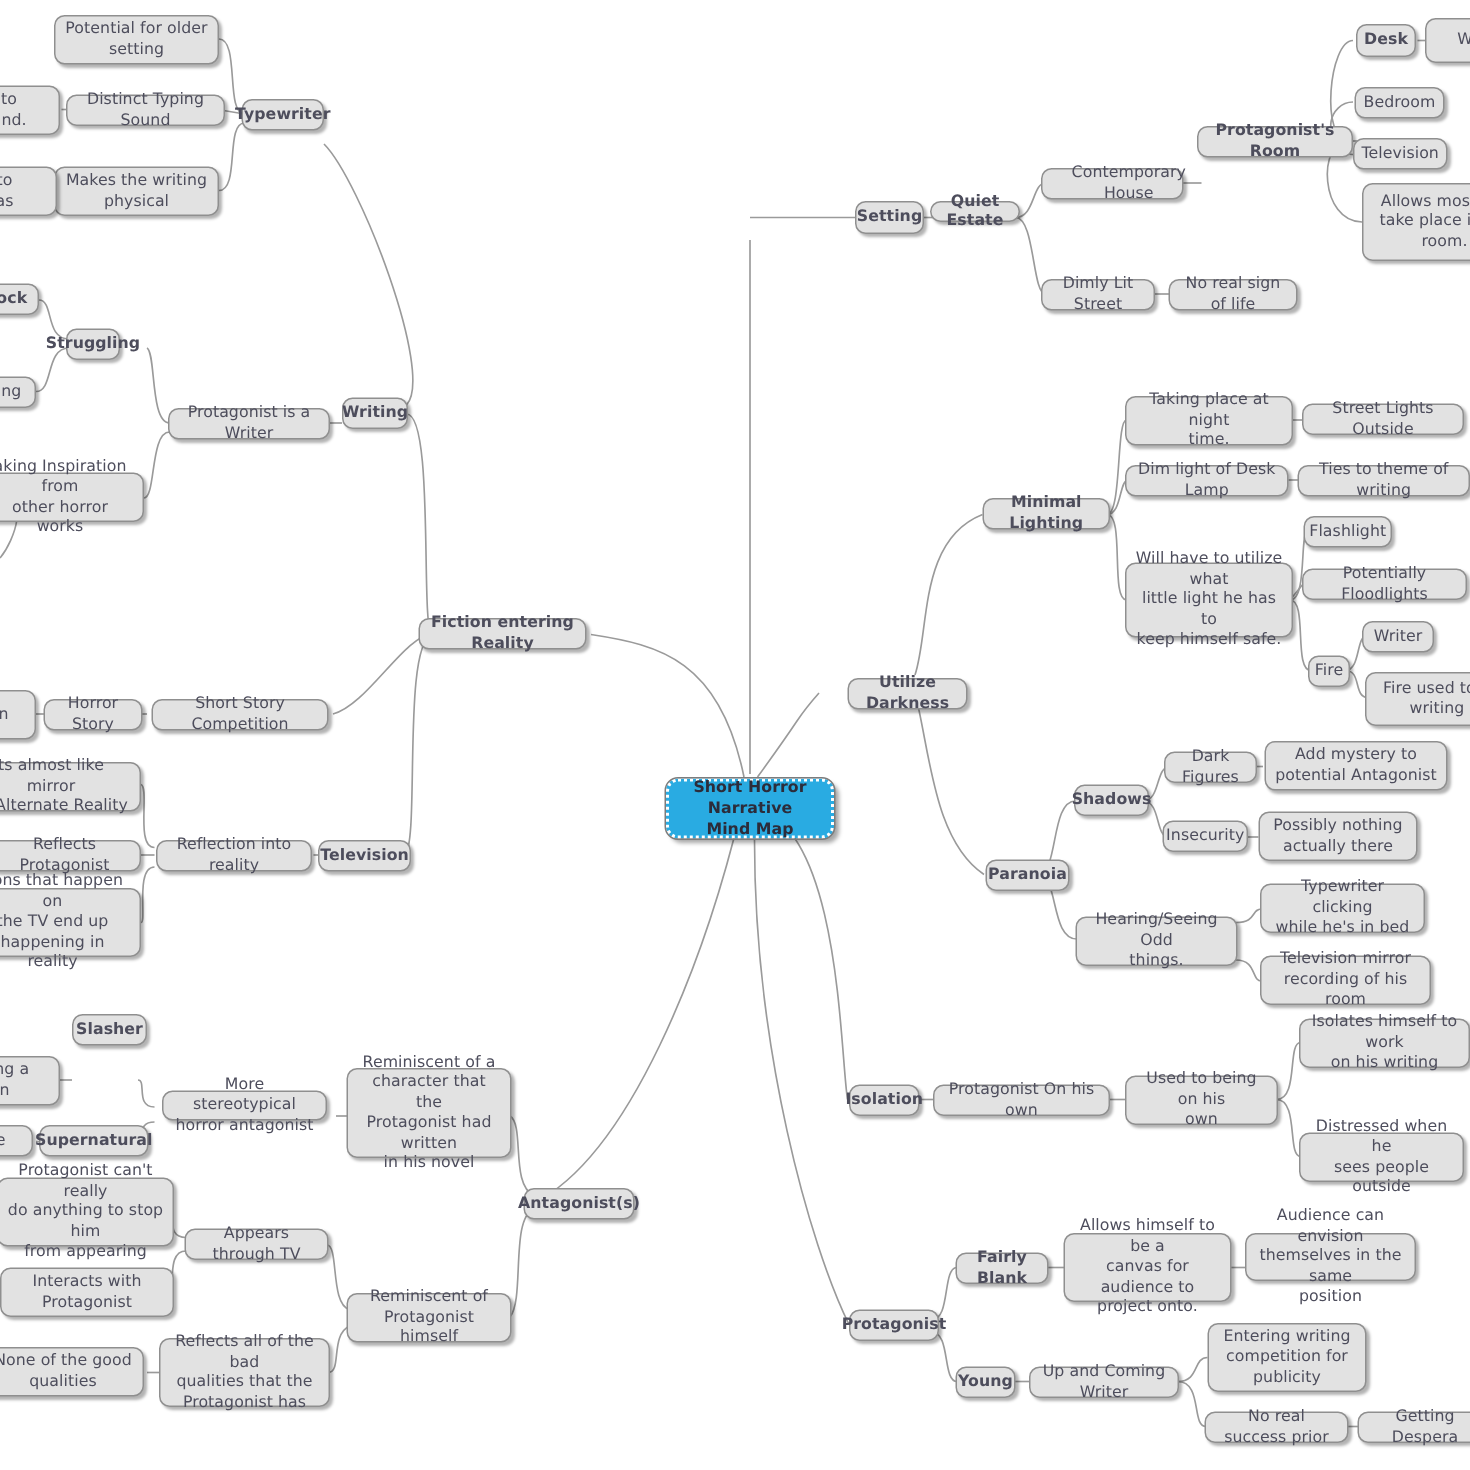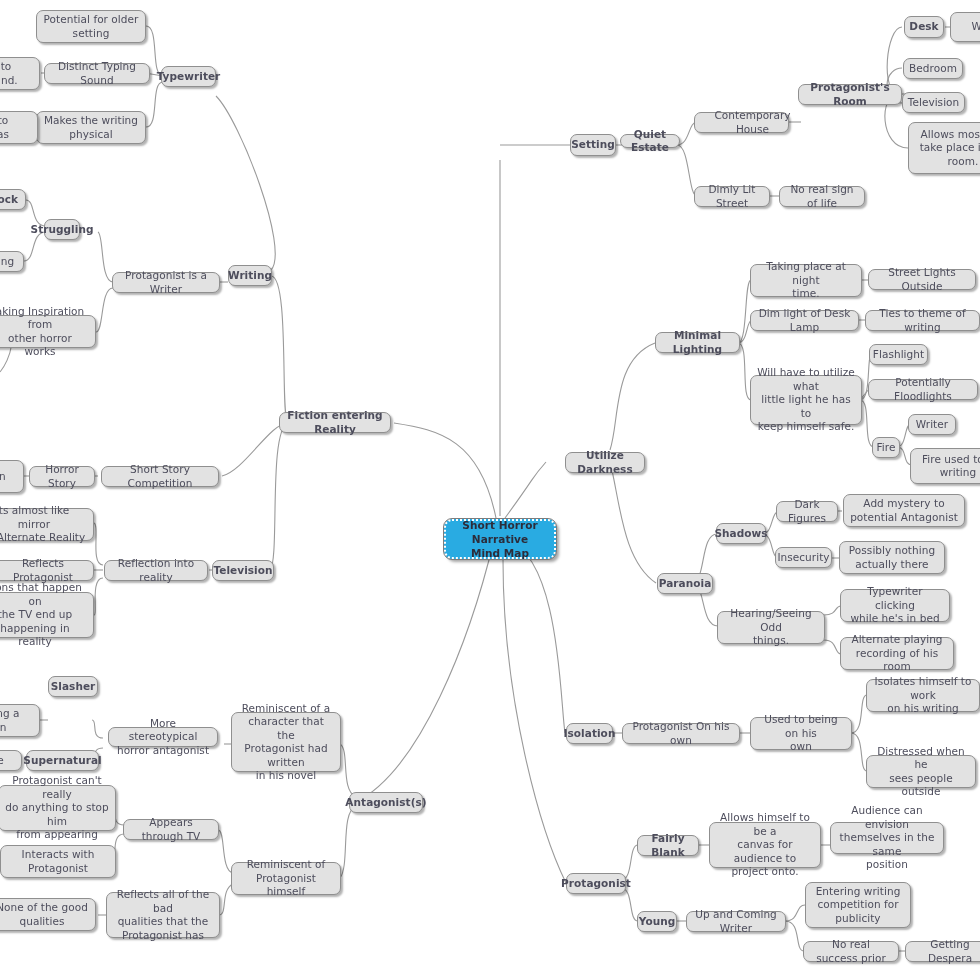--- a/index.html
+++ b/index.html
@@ -196,21 +196,21 @@
   <div class="node" style="left:776px; top:501px; width:62px; height:21px;">Dark Figures</div>
   <div class="node" style="left:843px; top:494px; width:122px; height:33px;">Add mystery to
 potential Antagonist</div>
   <div class="node" style="left:775px; top:547px; width:57px; height:21px;">Insecurity</div>
   <div class="node" style="left:839px; top:541px; width:106px; height:33px;">Possibly nothing
 actually there</div>
   <div class="node" style="left:717px; top:611px; width:108px; height:33px;">Hearing/Seeing Odd
 things.</div>
   <div class="node" style="left:840px; top:589px; width:110px; height:33px;">Typewriter clicking
 while he's in bed</div>
-  <div class="node" style="left:840px; top:637px; width:114px; height:33px;">Alternate playing
+  <div class="node" style="left:840px; top:637px; width:114px; height:33px;">Television mirror
 recording of his room</div>
 
   <div class="node bold" style="left:566px; top:723px; width:47px; height:21px;">Isolation</div>
   <div class="node" style="left:622px; top:723px; width:118px; height:21px;">Protagonist On his own</div>
   <div class="node" style="left:750px; top:717px; width:102px; height:33px;">Used to being on his
 own</div>
   <div class="node" style="left:866px; top:679px; width:114px; height:33px;">Isolates himself to work
 on his writing</div>
   <div class="node" style="left:866px; top:755px; width:110px; height:33px;">Distressed when he
 sees people outside</div>

